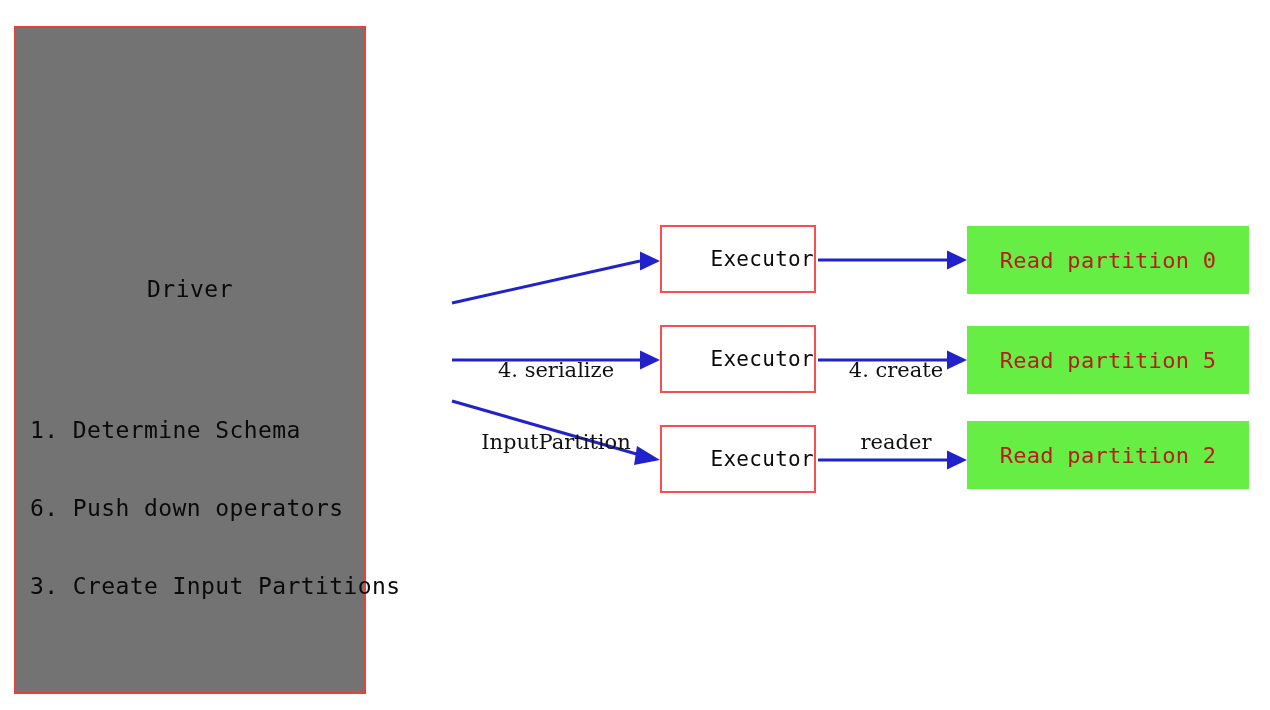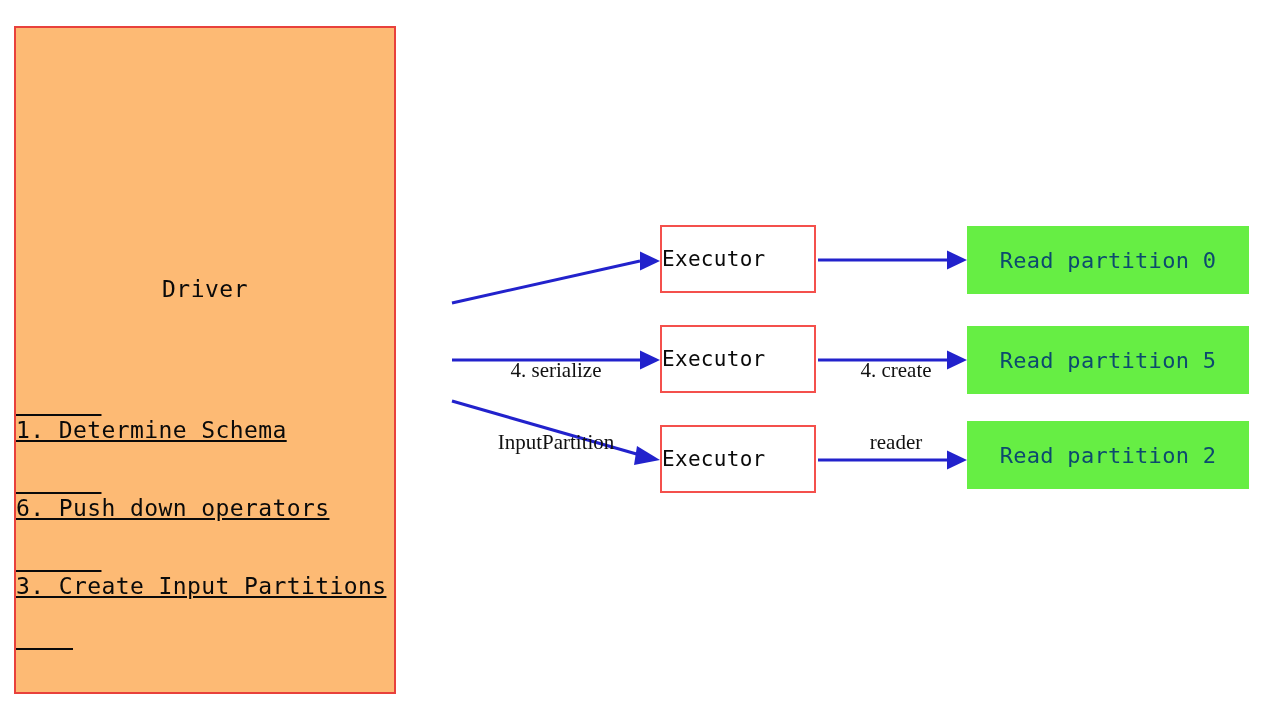--- a/index.html
+++ b/index.html
@@ -17,86 +17,85 @@
     background: #ffffff;
     overflow: hidden;
   }
   .box {
     position: absolute;
     box-sizing: border-box;
   }
   .driver-box {
     left: 14px;
     top: 26px;
-    width: 382px;
+    width: 352px;
     height: 668px;
     border: 2px solid #e8413c;
-    background: #fdba74;
+    background: #737373;
   }
   .driver-title {
     position: absolute;
     left: 0;
     top: 248px;
     width: 100%;
     text-align: center;
     font-family: "DejaVu Sans Mono", "Liberation Mono", monospace;
     font-size: 23px;
     color: #0a0a0a;
     letter-spacing: 0.5px;
   }
   .driver-list {
     position: absolute;
-    left: 0;
+    left: 14px;
     top: 337px;
     font-family: "DejaVu Sans Mono", "Liberation Mono", monospace;
     font-size: 23px;
     line-height: 26px;
     color: #0a0a0a;
     white-space: pre;
     letter-spacing: 0.4px;
-    text-decoration: underline;
   }
   .driver-list div { white-space: pre; }
 
   .executor-box {
     width: 156px;
     height: 68px;
     border: 2px solid #f4504c;
     background: #ffffff;
     display: flex;
     align-items: center;
-    justify-content: flex-start;
+    justify-content: flex-end;
     font-family: "DejaVu Sans Mono", "Liberation Mono", monospace;
     font-size: 21px;
     color: #0a0a0a;
     letter-spacing: 0.3px;
   }
   .partition-box {
     width: 282px;
     height: 68px;
     background: #66ee44;
     display: flex;
     align-items: center;
     justify-content: center;
     font-family: "DejaVu Sans Mono", "Liberation Mono", monospace;
     font-size: 22px;
-    color: #0c4a6e;
+    color: #b91c1c;
     letter-spacing: 0.3px;
   }
 
   .edge-label {
     position: absolute;
     text-align: center;
     font-family: "DejaVu Serif", "Liberation Serif", serif;
     font-size: 21px;
     line-height: 24px;
     color: #111111;
     white-space: pre;
   }
-  .edge-label div { white-space: pre; font-family: Liberation Serif, serif; }
+  .edge-label div { white-space: pre; }
 
   svg.arrows {
     position: absolute;
     left: 0;
     top: 0;
     width: 1270px;
     height: 710px;
     pointer-events: none;
   }
 </style>

